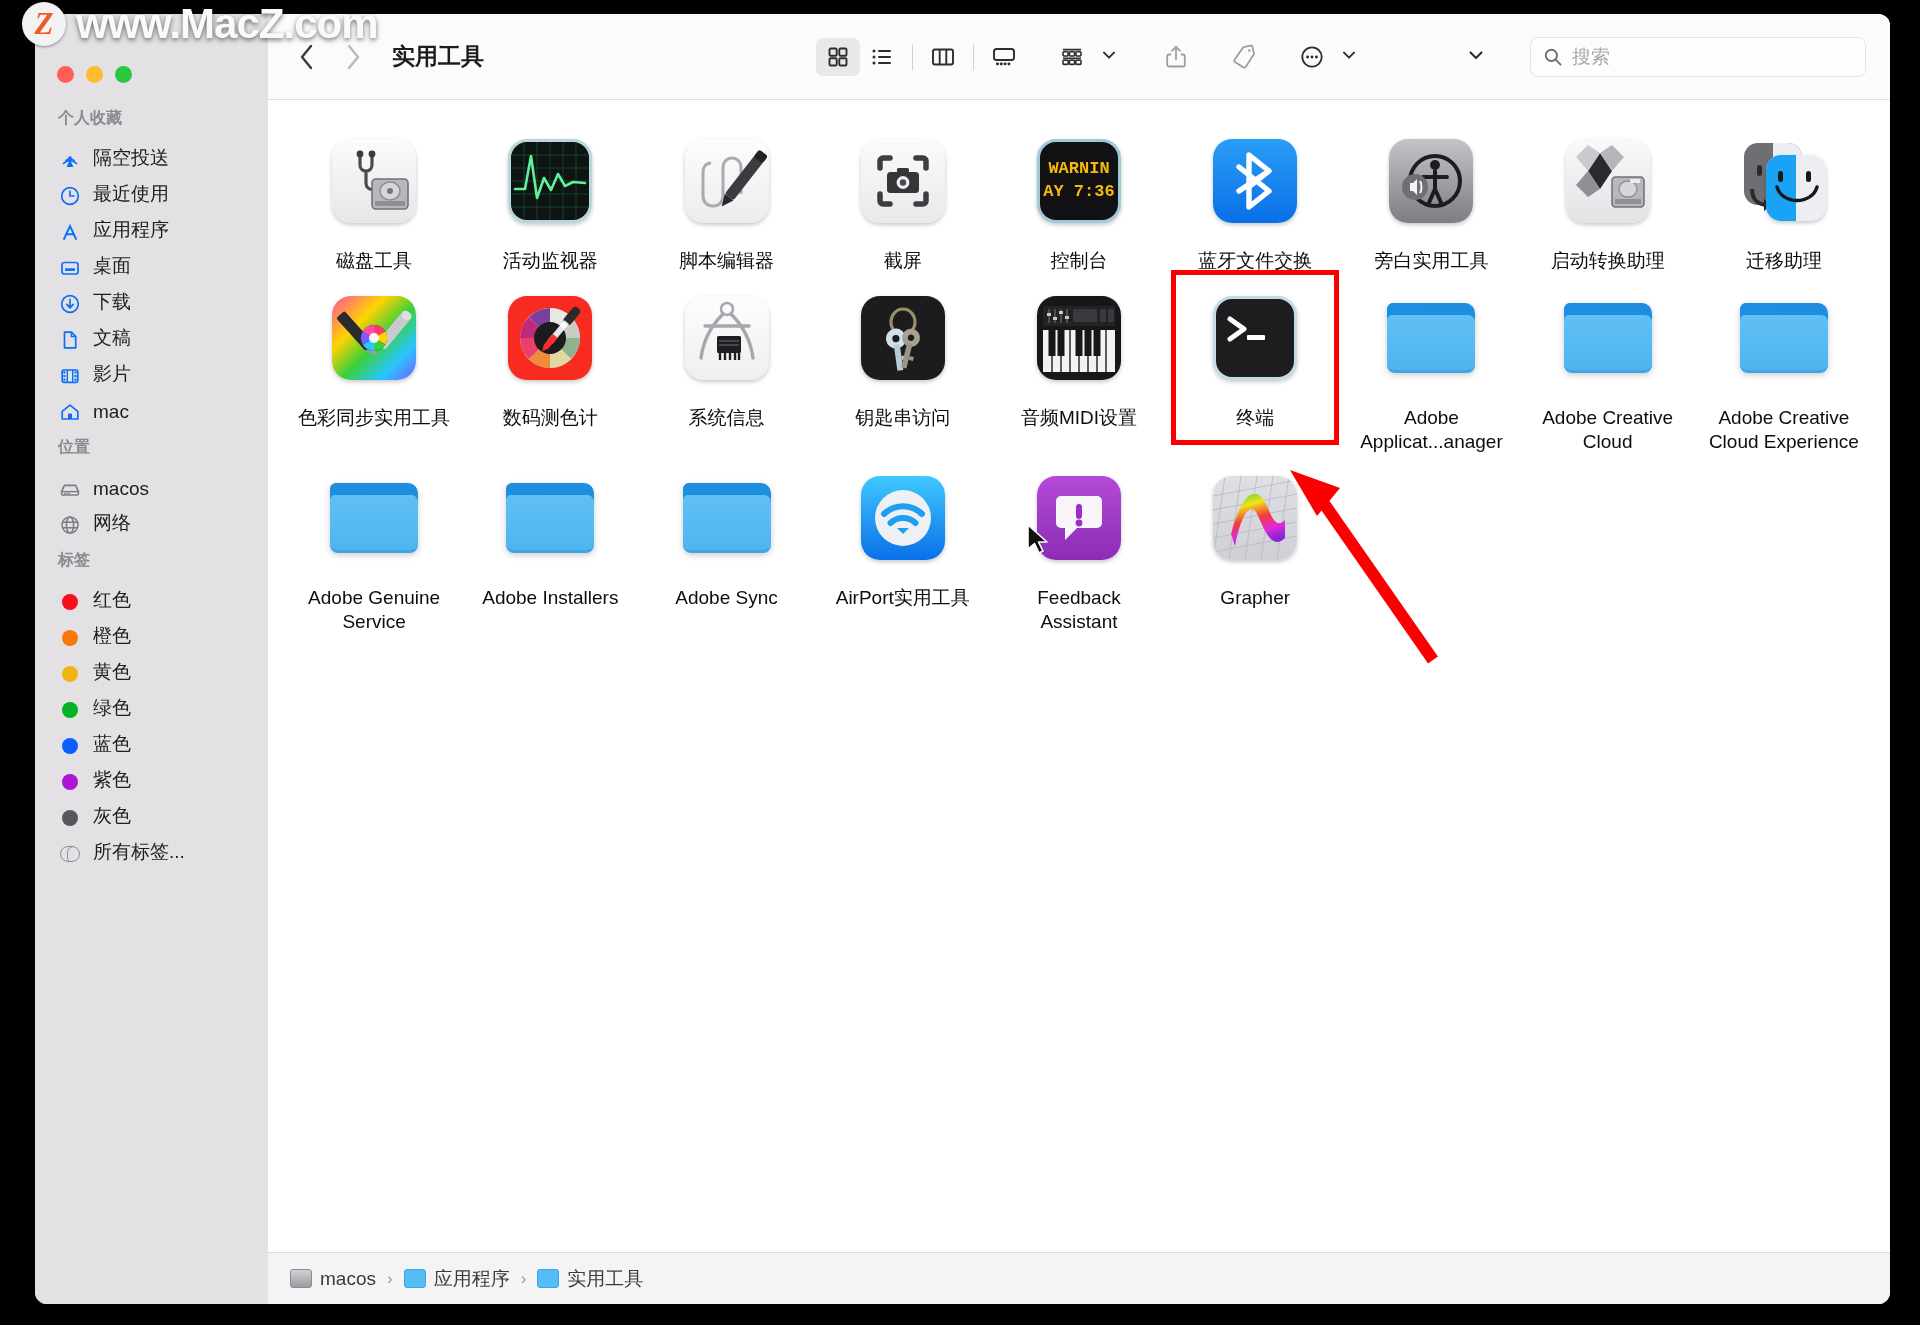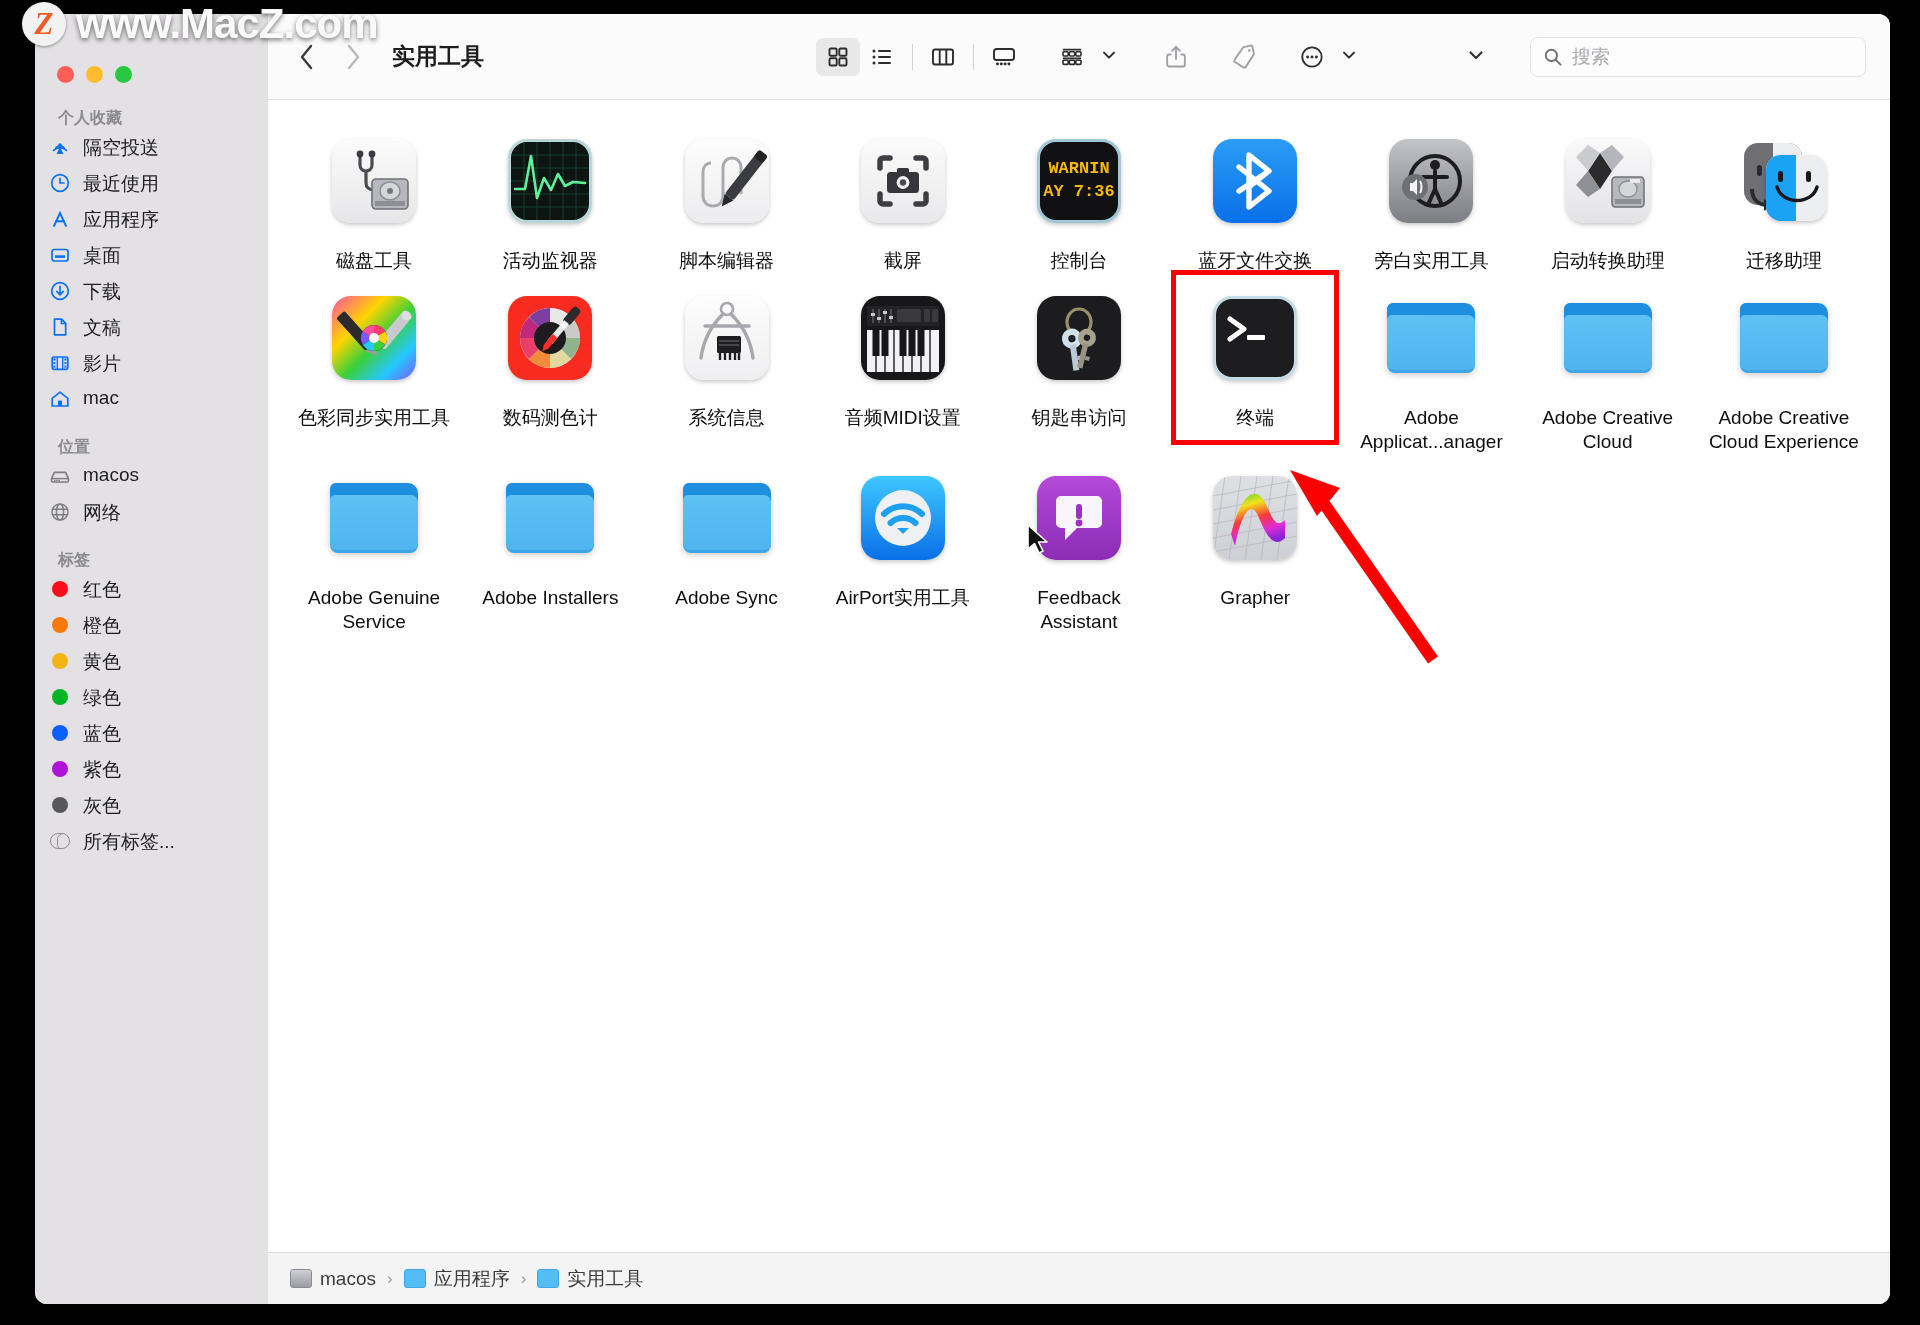--- a/index.html
+++ b/index.html
@@ -57,22 +57,22 @@
   .tl.red { background: #ff5f57; }
   .tl.yellow { background: #febc2e; }
   .tl.green { background: #28c840; }
 
   .sb-section {
     font-size: 16px; color: #8a8a8e; font-weight: 600;
     padding: 0 0 6px 23px; margin-top: 14px;
   }
   .sb-section.first { margin-top: 8px; }
   .sb-item {
-    display: flex; align-items: flex-start; gap: 12px;
-    height: 36px; padding-left: 13px;
+    display: flex; align-items: flex-end; gap: 12px;
+    height: 36px; padding-left: 23px;
     font-size: 19px; color: #1d1d1f;
     cursor: default;
   }
   .sb-ic {
     width: 23px; height: 23px; min-width: 23px;
     display: flex; align-items: center; justify-content: center;
   }
   .sb-ic svg { display: block; }
   .dot { width: 16px; height: 16px; border-radius: 50%; }
   .tag-all {
@@ -760,54 +760,20 @@
                     <path d="M34 45h20M34 49h20"></path>
                   </g>
               </svg>
             </div>
           </div>
           <div class="ic-label">系统信息</div>
         </div>
 
         <div class="cell">
           <div class="ic-box">
-            <div class="sq shadow" style="background:#17171a">
-              <svg width="84" height="84" viewBox="0 0 84 84">
-                <rect x="6" y="10" width="72" height="20" fill="#232326"></rect>
-                <g stroke="#5a5a5e" stroke-width="1.6">
-                    <path d="M12 13v14M18 13v14M24 13v14M30 13v14"></path>
-                  </g>
-                <g fill="#c8c8cc">
-                    <rect x="10" y="17" width="4" height="3"></rect>
-                    <rect x="16" y="21" width="4" height="3"></rect>
-                  <rect x="22" y="15" width="4" height="3"></rect>
-                    <rect x="28" y="20" width="4" height="3"></rect>
-                  </g>
-                <rect x="36" y="13" width="24" height="13" rx="1.5" fill="#3a3a3e"></rect>
-                <rect x="63" y="13" width="6" height="13" rx="1.5" fill="#3a3a3e"></rect>
-                <rect x="71" y="13" width="6" height="13" rx="1.5" fill="#3a3a3e"></rect>
-                <rect x="6" y="34" width="72" height="42" fill="#f2f2f4"></rect>
-                <g stroke="#1c1c1e" stroke-width="1.4">
-                    <path d="M15 34v42M24 34v42M33 34v42M42 34v42M51 34v42M60 34v42M69 34v42"></path>
-                  </g>
-                <g fill="#17171a">
-                  <rect x="11.5" y="34" width="7" height="26"></rect>
-                    <rect x="20.5" y="34" width="7" height="26"></rect>
-                  <rect x="38.5" y="34" width="7" height="26"></rect>
-                    <rect x="47.5" y="34" width="7" height="26"></rect>
-                  <rect x="56.5" y="34" width="7" height="26"></rect>
-                </g>
-              </svg>
-            </div>
-          </div>
-          <div class="ic-label">音频MIDI设置</div>
-        </div>
-
-        <div class="cell">
-          <div class="ic-box">
             <div class="sq shadow" style="background:#1c1c1e">
               <svg width="84" height="84" viewBox="0 0 84 84">
                 <ellipse cx="42" cy="26" rx="12" ry="13" fill="none" stroke="#9a8f6a" stroke-width="3.2"></ellipse>
                 <g transform="rotate(-8 40 50)">
                   <circle cx="36" cy="42" r="10" fill="#cfe2ea"></circle>
                     <circle cx="36" cy="42" r="3.6" fill="#1c1c1e"></circle>
                   <rect x="33" y="48" width="6" height="26" fill="#b9ccd4"></rect>
                   <rect x="39" y="60" width="5" height="4" fill="#b9ccd4"></rect>
                     <rect x="39" y="67" width="4" height="4" fill="#b9ccd4"></rect>
                 </g>
@@ -816,20 +782,54 @@
                     <circle cx="48" cy="42" r="3.2" fill="#1c1c1e"></circle>
                   <rect x="45.5" y="48" width="5.5" height="25" fill="#9a9486"></rect>
                   <rect x="51" y="60" width="4.5" height="4" fill="#9a9486"></rect>
                 </g>
               </svg>
             </div>
           </div>
           <div class="ic-label">钥匙串访问</div>
         </div>
 
+        <div class="cell">
+          <div class="ic-box">
+            <div class="sq shadow" style="background:#17171a">
+              <svg width="84" height="84" viewBox="0 0 84 84">
+                <rect x="6" y="10" width="72" height="20" fill="#232326"></rect>
+                <g stroke="#5a5a5e" stroke-width="1.6">
+                    <path d="M12 13v14M18 13v14M24 13v14M30 13v14"></path>
+                  </g>
+                <g fill="#c8c8cc">
+                    <rect x="10" y="17" width="4" height="3"></rect>
+                    <rect x="16" y="21" width="4" height="3"></rect>
+                  <rect x="22" y="15" width="4" height="3"></rect>
+                    <rect x="28" y="20" width="4" height="3"></rect>
+                  </g>
+                <rect x="36" y="13" width="24" height="13" rx="1.5" fill="#3a3a3e"></rect>
+                <rect x="63" y="13" width="6" height="13" rx="1.5" fill="#3a3a3e"></rect>
+                <rect x="71" y="13" width="6" height="13" rx="1.5" fill="#3a3a3e"></rect>
+                <rect x="6" y="34" width="72" height="42" fill="#f2f2f4"></rect>
+                <g stroke="#1c1c1e" stroke-width="1.4">
+                    <path d="M15 34v42M24 34v42M33 34v42M42 34v42M51 34v42M60 34v42M69 34v42"></path>
+                  </g>
+                <g fill="#17171a">
+                  <rect x="11.5" y="34" width="7" height="26"></rect>
+                    <rect x="20.5" y="34" width="7" height="26"></rect>
+                  <rect x="38.5" y="34" width="7" height="26"></rect>
+                    <rect x="47.5" y="34" width="7" height="26"></rect>
+                  <rect x="56.5" y="34" width="7" height="26"></rect>
+                </g>
+              </svg>
+            </div>
+          </div>
+          <div class="ic-label">音频MIDI设置</div>
+        </div>
+
         <div class="cell" id="terminal-cell">
           <div class="ic-box">
             <div class="sq shadow" style="background:#1d1d1f;border:3px solid #c2dbe4">
               <svg width="78" height="78" viewBox="0 0 78 78">
                 <path d="M14 20 L28 30 L14 40" fill="none" stroke="#fff" stroke-width="5" stroke-linecap="round" stroke-linejoin="round"></path>
                 <rect x="31" y="36" width="18" height="5" rx="1" fill="#fff"></rect>
               </svg>
             </div>
           </div>
           <div class="ic-label">终端</div>

